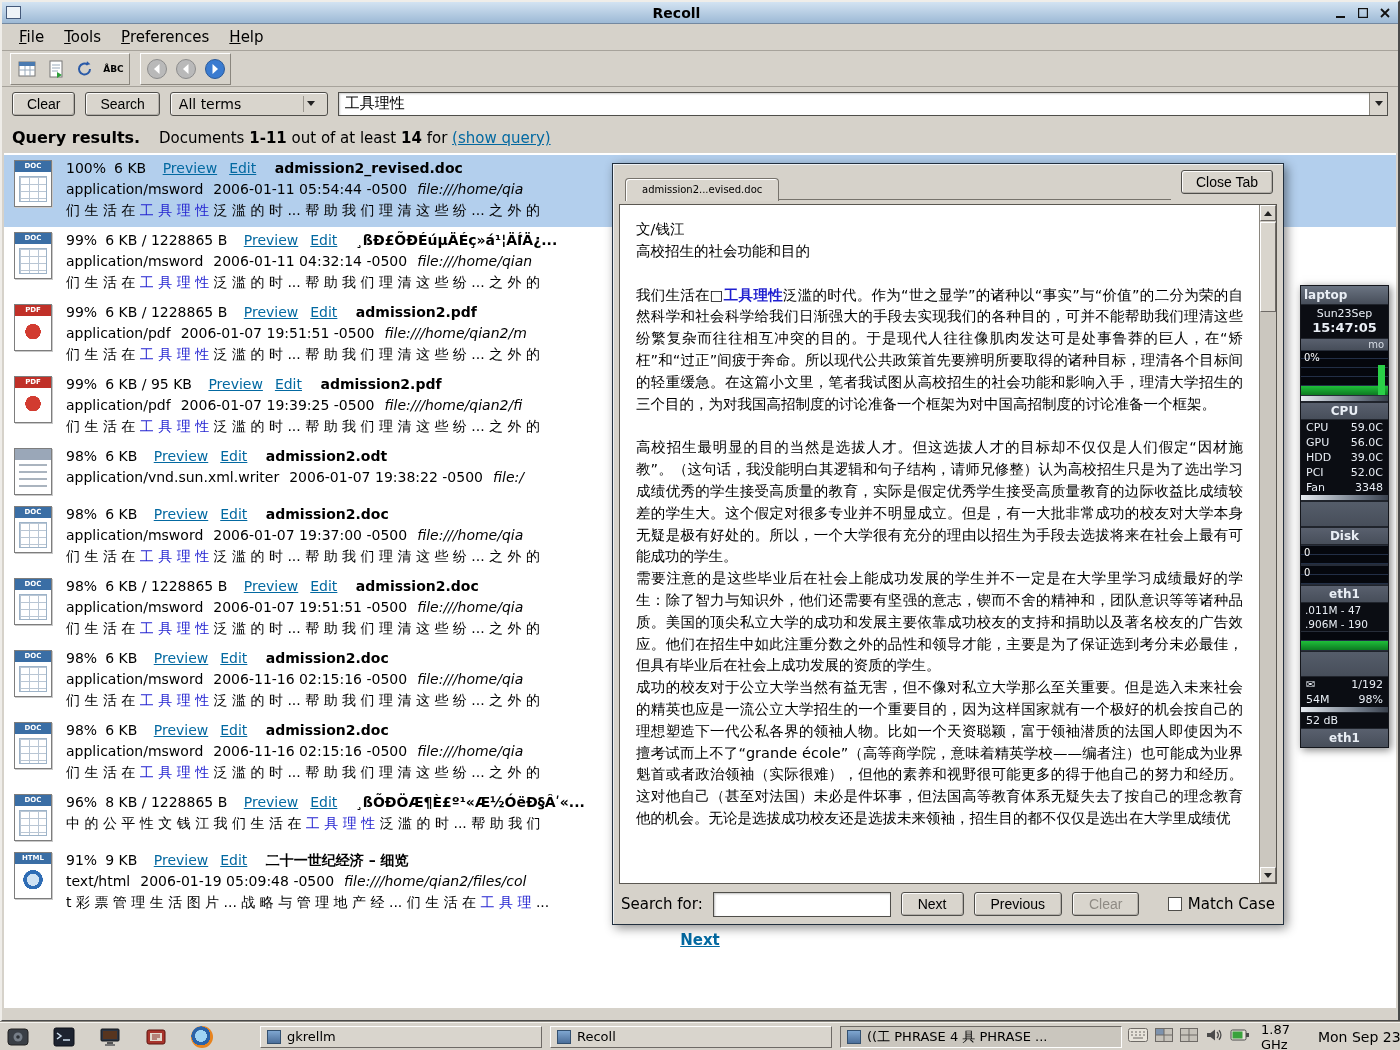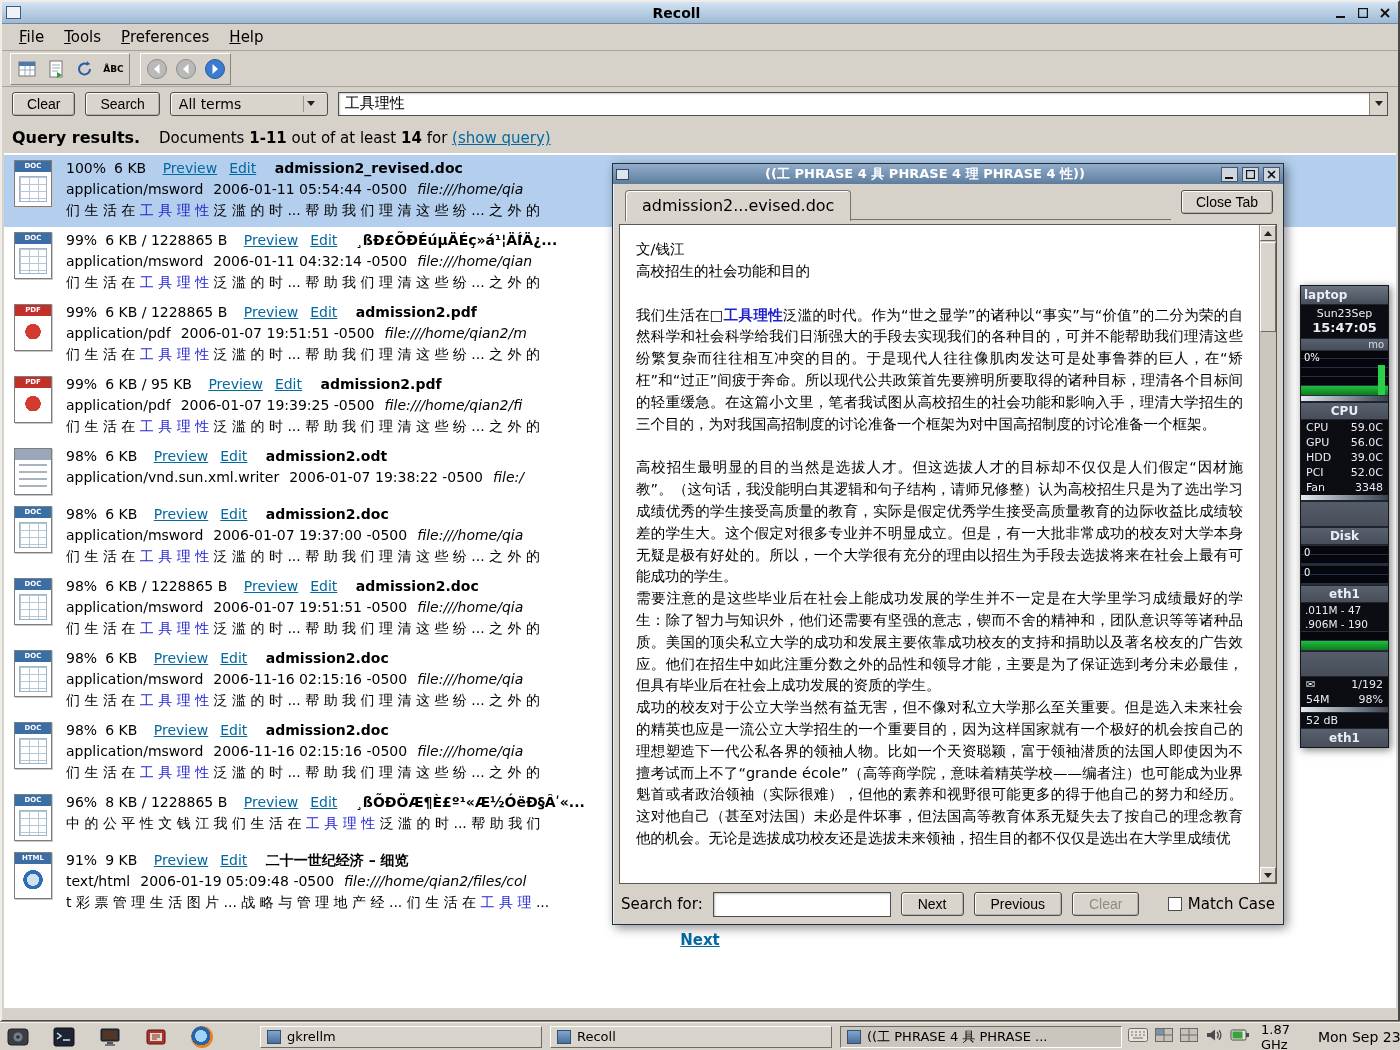--- a/index.html
+++ b/index.html
@@ -83,21 +83,21 @@
                     border:1px solid #22303f; box-shadow: 3px 3px 10px rgba(0,0,0,.45), inset 1px 1px 0 #eef2f6;
                     display:flex; flex-direction:column; }
   .pw-titlebar { flex:0 0 20px; background:linear-gradient(#92adca,#5e7d9e); display:flex; align-items:center;
                  gap:4px; padding:0 3px; color:#fff; }
   .pw-titlebar .tb-appicon { width:13px; height:11px; background:#dde6ef; border:1px solid #33475e; }
   .pw-titlebar .title { flex:1; text-align:center; font-weight:bold; font-size:13px; white-space:nowrap; overflow:hidden; }
   .pw-winbtn { width:17px; height:15px; background:#cfd6de; border:1px solid #44566b; display:grid; place-items:center; }
 
   .pw-tabbar { flex:0 0 36px; display:flex; align-items:flex-end; padding:5px 8px 0 12px; }
   .pw-tab { background:#d9d5cd; border:1px solid #77736c; border-bottom:none; border-radius:4px 4px 0 0;
-            padding:5px 16px 6px 16px; font-size:16px; box-shadow: inset 1px 1px 0 #fff; position:relative; top:1px; }
+            padding:5px 16px 6px 16px; font-size:10px; box-shadow: inset 1px 1px 0 #fff; position:relative; top:1px; }
   .pw-tab-strip { flex:1; border-bottom:1px solid #77736c; height:100%; }
   .pw-closetab { margin:0 2px 6px 10px; }
 
   .pw-textwrap { flex:1; margin:4px 6px; background:#fff; border:1px solid #5a5751; position:relative; overflow:hidden; }
   .pw-content { position:absolute; left:0; right:17px; top:0; bottom:0; overflow:hidden; padding:14px 16px 0 16px;
                 font-size:14.5px; line-height:21.8px; }
   .pv-para { margin-top:22px; text-align:justify; }
   .pv-para.tight { margin-top:0; }
   .pv-hl { color:#1f1fd0; font-weight:bold; }
 
@@ -476,39 +476,20 @@
         </div>
       </div>
     </div>
         <div class="next-wrap" id="next-link-wrap">
         <a class="rlink">Next</a>
       </div>
     </div>
   </div>
 
   <div class="preview-window">
-    <div class="pw-titlebar">
-      <span class="tb-appicon"></span>
-      <span class="title">((工 PHRASE 4 具 PHRASE 4 理 PHRASE 4 性))</span>
-      <span class="pw-winbtn">
-          <svg width="9" height="9">
-            <rect x="0" y="7" width="8" height="2" fill="#111"></rect>
-          </svg>
-        </span>
-      <span class="pw-winbtn">
-          <svg width="9" height="9">
-            <rect x="0.5" y="0.5" width="8" height="8" fill="none" stroke="#111" stroke-width="1.3"></rect>
-          </svg>
-        </span>
-      <span class="pw-winbtn">
-          <svg width="9" height="9">
-            <path d="M1 1 L8 8 M8 1 L1 8" stroke="#111" stroke-width="1.6"></path>
-          </svg>
-        </span>
-    </div>
 
     <div class="pw-tabbar">
       <span class="pw-tab">admission2...evised.doc</span>
       <span class="pw-tab-strip"></span>
       <button class="qbtn pw-closetab">Close Tab</button>
     </div>
 
     <div class="pw-textwrap">
       <div class="pw-content">
         <div>文/钱江</div>

